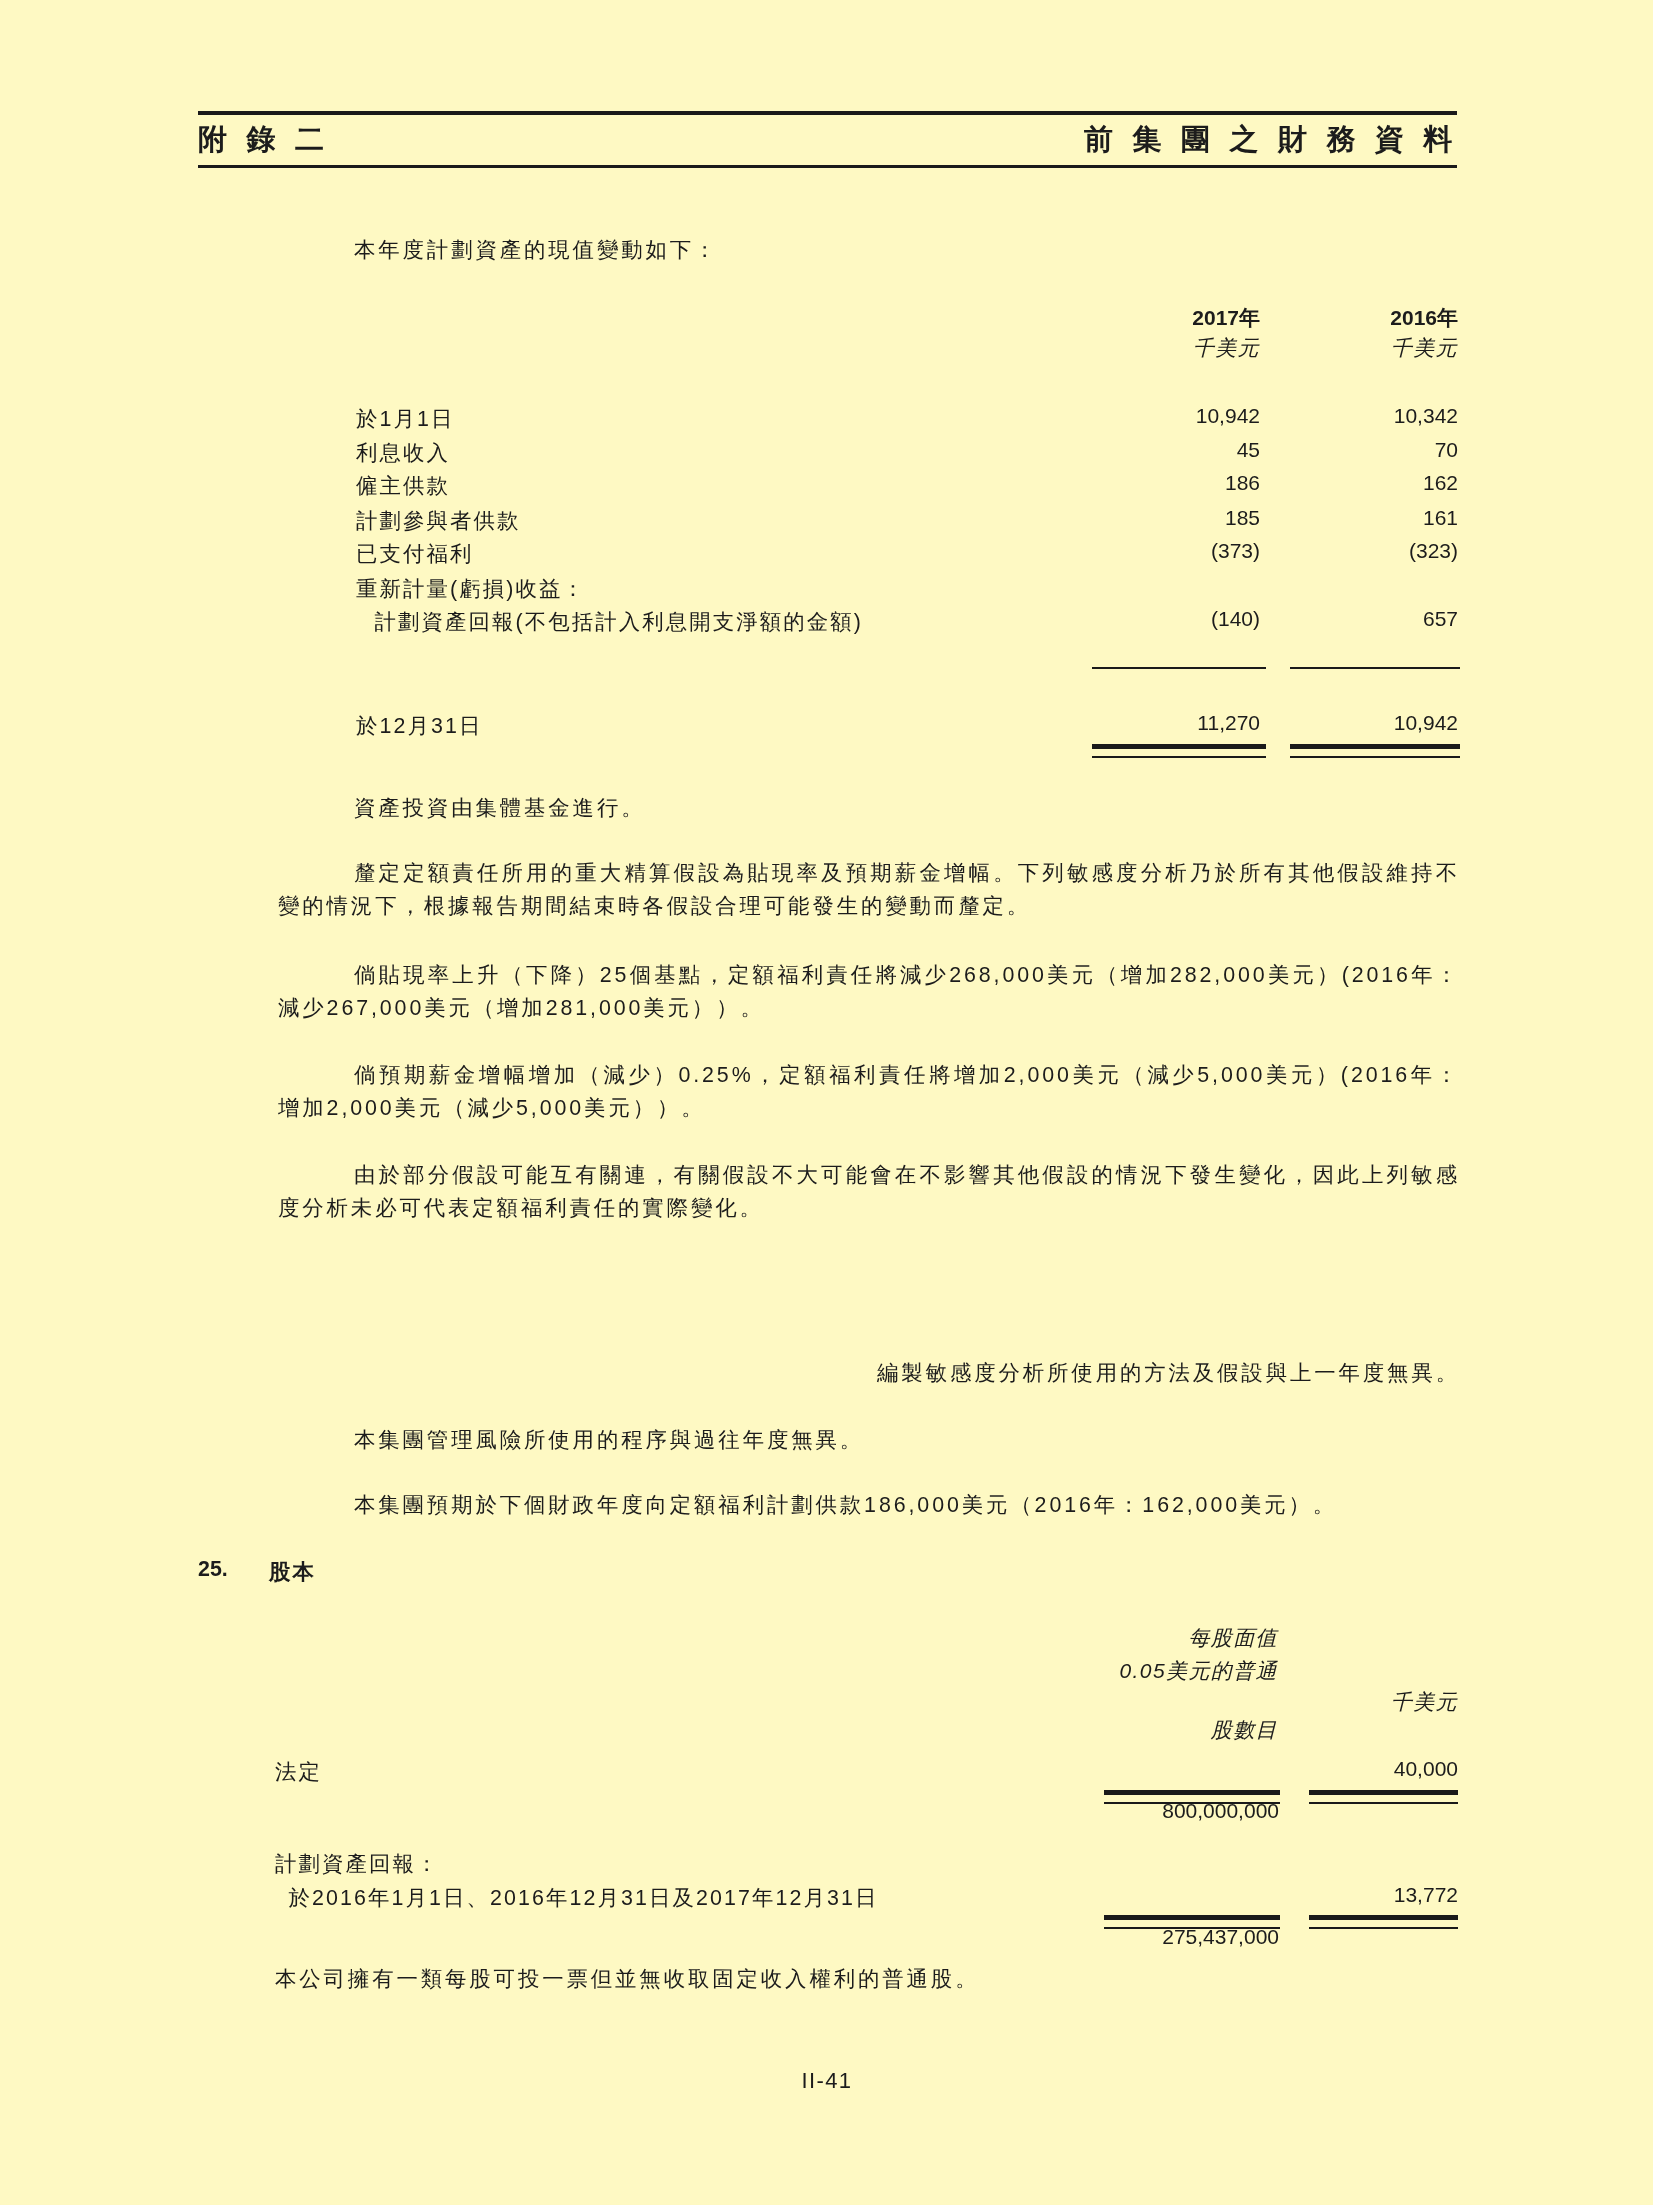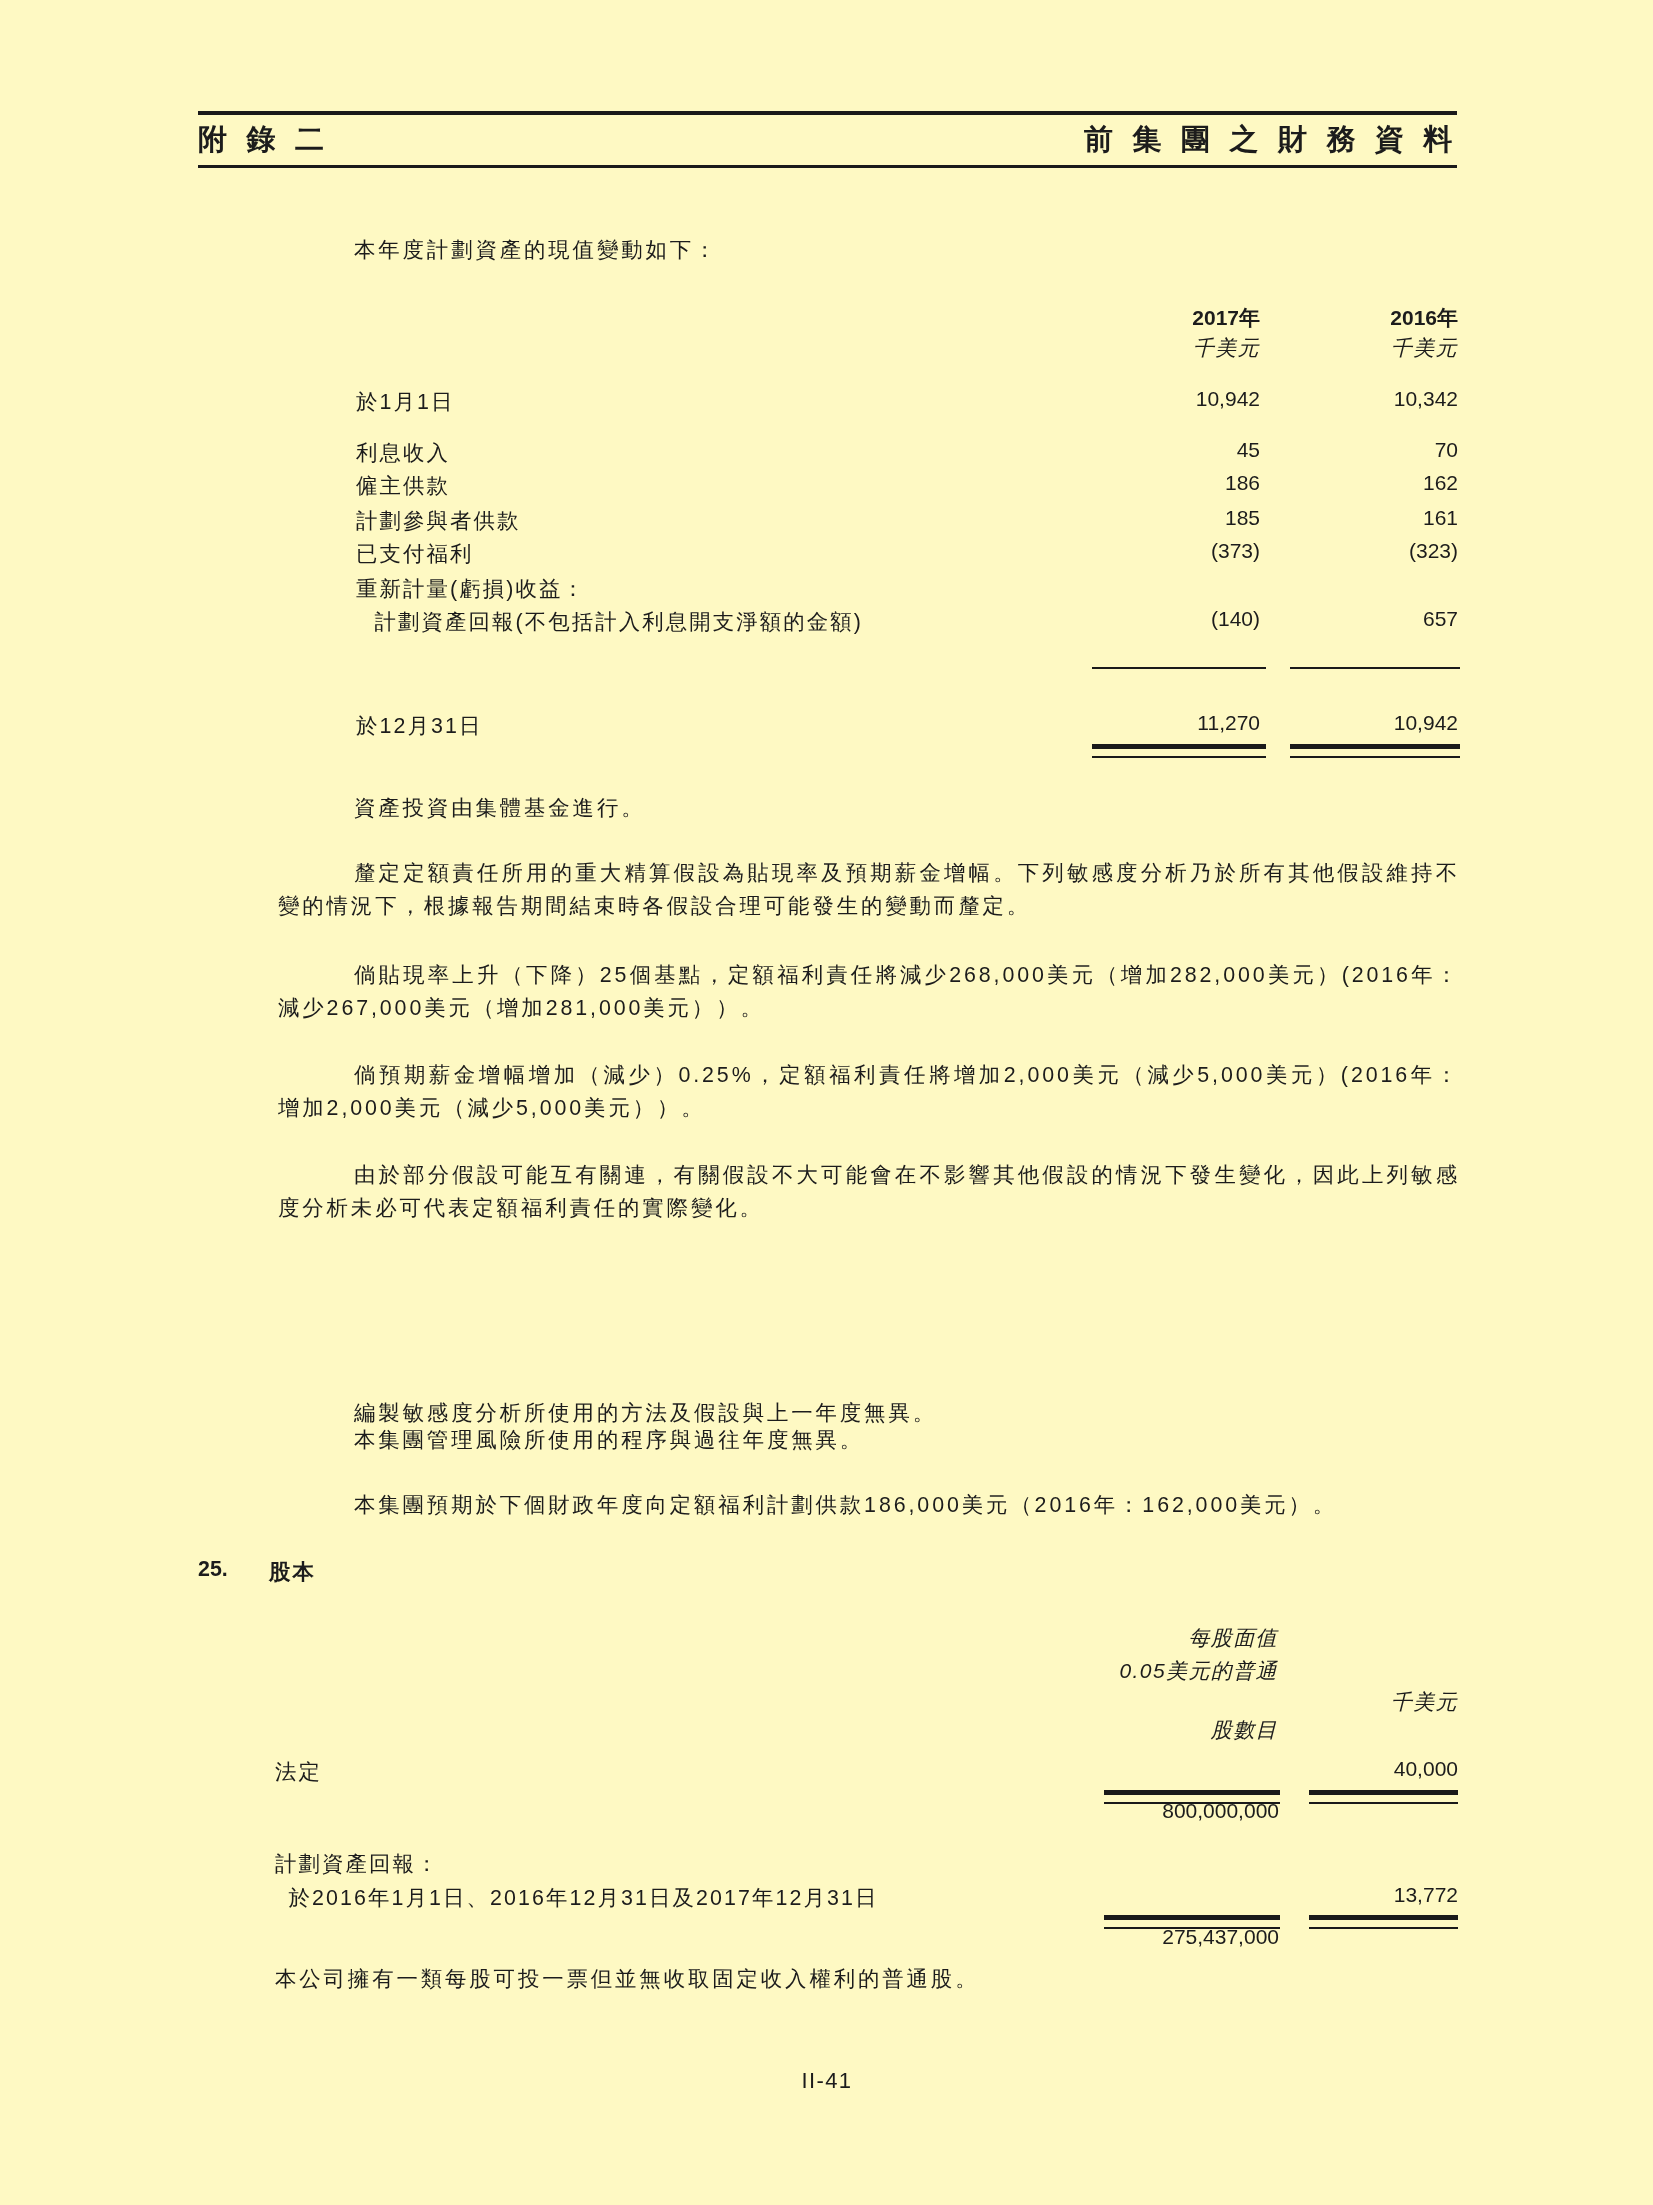--- a/index.html
+++ b/index.html
@@ -48,21 +48,21 @@
   <div class="hdr-right">前 集 團 之 財 務 資 料</div>
   <div class="hrule" style="top:165px;height:2.9px;"></div>
 
   <div class="para one" style="top:234px;">本年度計劃資產的現值變動如下：</div>
 
   <div class="yr" style="top:304px;right:394px;">2017年</div>
   <div class="yr" style="top:304px;right:196px;">2016年</div>
   <div class="unit" style="top:334px;right:394px;">千美元</div>
   <div class="unit" style="top:334px;right:196px;">千美元</div>
 
-  <div class="trow" style="top:387px;">
+  <div class="trow" style="top:404px;">
     <span class="lbl">於1月1日</span>
     <span class="n c1">10,942</span>
     <span class="n c2">10,342</span>
   </div>
   <div class="trow" style="top:438px;">
     <span class="lbl">利息收入</span>
     <span class="n c1">45</span>
     <span class="n c2">70</span>
   </div>
   <div class="trow" style="top:471px;">
@@ -99,21 +99,21 @@
   </div>
 
   <div class="dbl" style="top:744px;left:1092px;width:174px;"></div>
   <div class="dbl" style="top:744px;left:1290px;width:170px;"></div>
 
   <div class="para one" style="top:792px;">資產投資由集體基金進行。</div>
   <div class="para" style="top:857px;">釐定定額責任所用的重大精算假設為貼現率及預期薪金增幅。下列敏感度分析乃於所有其他假設維持不變的情況下，根據報告期間結束時各假設合理可能發生的變動而釐定。</div>
   <div class="para" style="top:959px;">倘貼現率上升（下降）25個基點，定額福利責任將減少268,000美元（增加282,000美元）(2016年：減少267,000美元（增加281,000美元））。</div>
   <div class="para" style="top:1059px;">倘預期薪金增幅增加（減少）0.25%，定額福利責任將增加2,000美元（減少5,000美元）(2016年：增加2,000美元（減少5,000美元））。</div>
   <div class="para" style="top:1159px;">由於部分假設可能互有關連，有關假設不大可能會在不影響其他假設的情況下發生變化，因此上列敏感度分析未必可代表定額福利責任的實際變化。</div>
-  <div class="para one" style="top:1397px;">編製敏感度分析所使用的方法及假設與上一年度無異。</div>
+  <div class="para one" style="top:1357px;text-align:right;">編製敏感度分析所使用的方法及假設與上一年度無異。</div>
   <div class="para one" style="top:1424px;">本集團管理風險所使用的程序與過往年度無異。</div>
   <div class="para one" style="top:1489px;">本集團預期於下個財政年度向定額福利計劃供款186,000美元（2016年：162,000美元）。</div>
 
   <div class="sec-num">25.</div>
   <div class="sec-title">股本</div>
 
   <div class="t2hdr" style="top:1624px;">每股面值</div>
   <div class="t2hdr" style="top:1657px;">0.05美元的普通</div>
   <div class="t2hdr" style="top:1688px;margin-top:28px;">股數目</div>
   <div class="unit" style="top:1688px;right:196px;">千美元</div>

